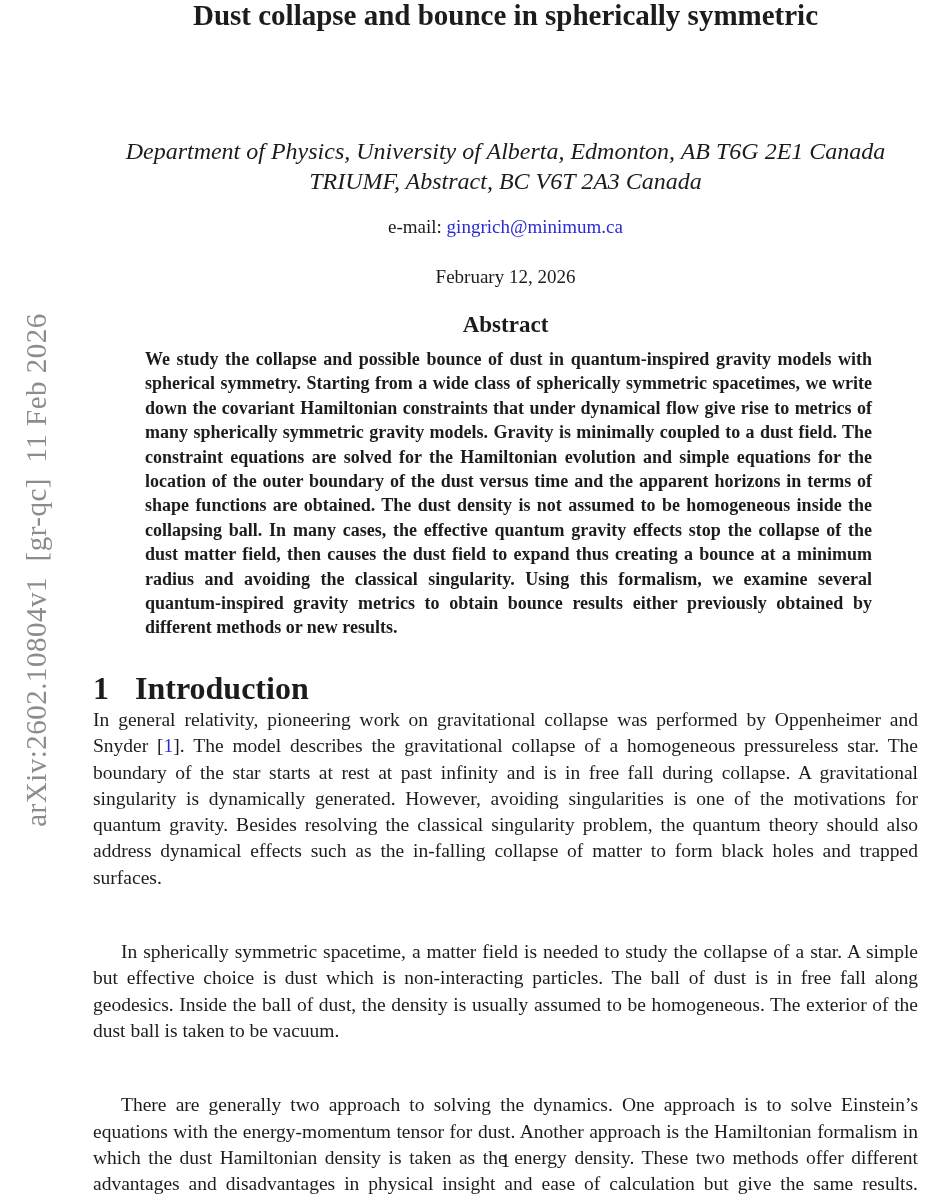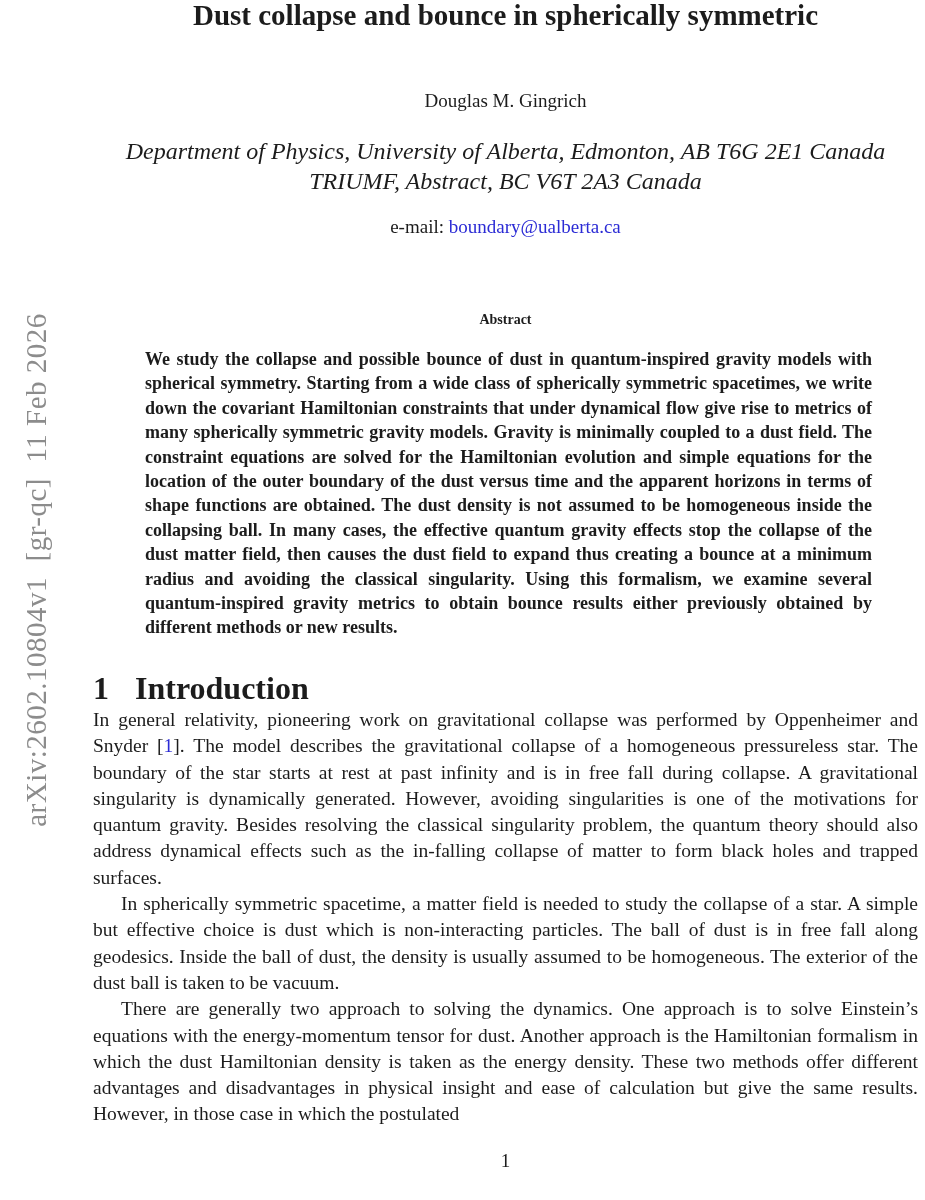--- a/index.html
+++ b/index.html
@@ -83,21 +83,21 @@
     width: 100%;
     text-align: center;
     font-size: 19px;
   }
   .abstract-heading {
     position: absolute;
     top: 312px;
     left: 0;
     width: 100%;
     text-align: center;
-    font-size: 14px;
+    font-size: 23px;
     font-weight: bold;
   }
   .abstract-body {
     position: absolute;
     top: 347px;
     left: 52px;
     width: 727px;
     font-size: 18px;
     line-height: 24.4px;
     text-align: justify;
@@ -115,21 +115,21 @@
   .section-number { display: inline-block; margin-right: 26px; }
   .body-text {
     position: absolute;
     top: 707px;
     left: 0;
     width: 825px;
     font-size: 19.5px;
     line-height: 26.3px;
     text-align: justify;
   }
-  .body-text p.indented { text-indent: 28px; }
+  .body-text p.indented { text-indent: 28px; margin-top: 48px; }
   .cite-link { color: var(--link-color); cursor: pointer; }
   .footer {
     position: absolute;
     top: 1150px;
     left: 0;
     width: 100%;
     text-align: center;
     font-size: 19px;
   }
 </style>
@@ -139,31 +139,31 @@
 <div class="page">
 
   <div class="watermark">arXiv:2602.10804v1  [gr-qc]  11 Feb 2026</div>
 
   <div class="content">
 
     <div class="title">
       <div>Dust collapse and bounce in spherically symmetric</div>
     </div>
 
-    <div class="author">Douglas M. Gingrich</div>
 
     <div class="affiliation">
       <div>Department of Physics, University of Alberta, Edmonton, AB T6G 2E1 Canada</div>
       <div>TRIUMF, Abstract, BC V6T 2A3 Canada</div>
     </div>
 
     <div class="email-line">
-      <span>e-mail: </span><a href="#">boundary@ualberta.ca</a>
+      <span>e-mail: </span><a href="#">gingrich@minimum.ca</a>
     </div>
 
+    <div class="date-line">February 12, 2026</div>
 
     <div class="abstract-heading">Abstract</div>
 
     <div class="abstract-body">We study the collapse and possible bounce of dust in quantum-inspired gravity models with spherical symmetry. Starting from a wide class of spherically symmetric spacetimes, we write down the covariant Hamiltonian constraints that under dynamical flow give rise to metrics of many spherically symmetric gravity models. Gravity is minimally coupled to a dust field. The constraint equations are solved for the Hamiltonian evolution and simple equations for the location of the outer boundary of the dust versus time and the apparent horizons in terms of shape functions are obtained. The dust density is not assumed to be homogeneous inside the collapsing ball. In many cases, the effective quantum gravity effects stop the collapse of the dust matter field, then causes the dust field to expand thus creating a bounce at a minimum radius and avoiding the classical singularity. Using this formalism, we examine several quantum-inspired gravity metrics to obtain bounce results either previously obtained by different methods or new results.</div>
 
     <div class="section-heading">
       <span class="section-number">1</span><span>Introduction</span>
     </div>
 
     <div class="body-text">

